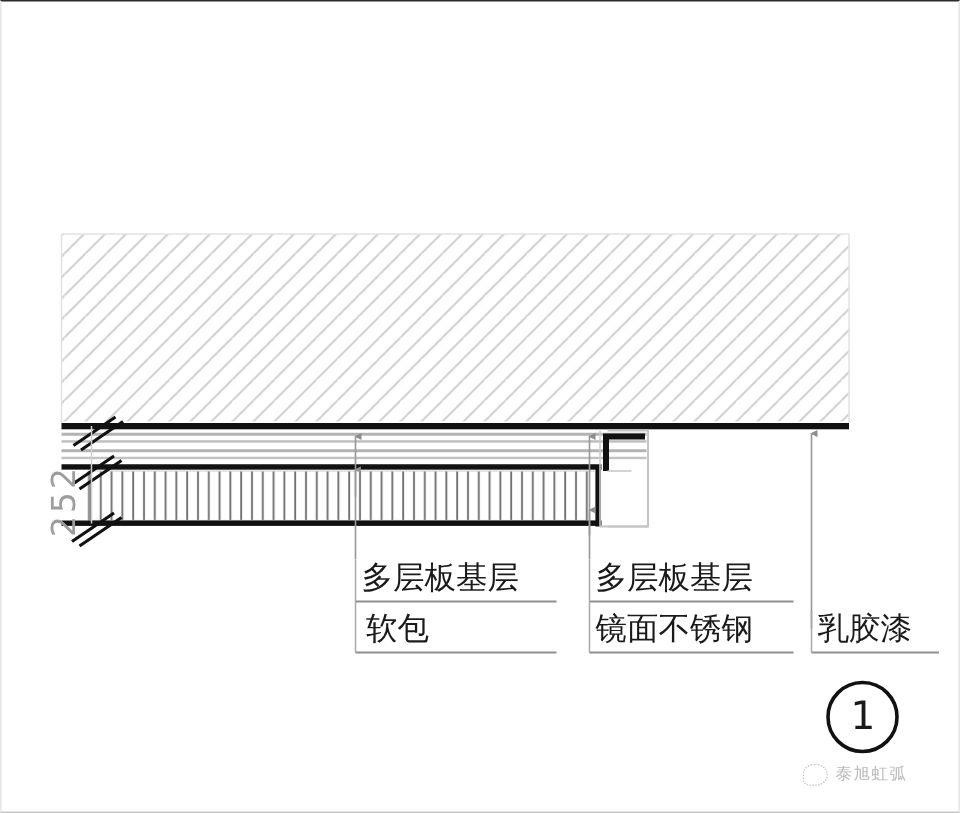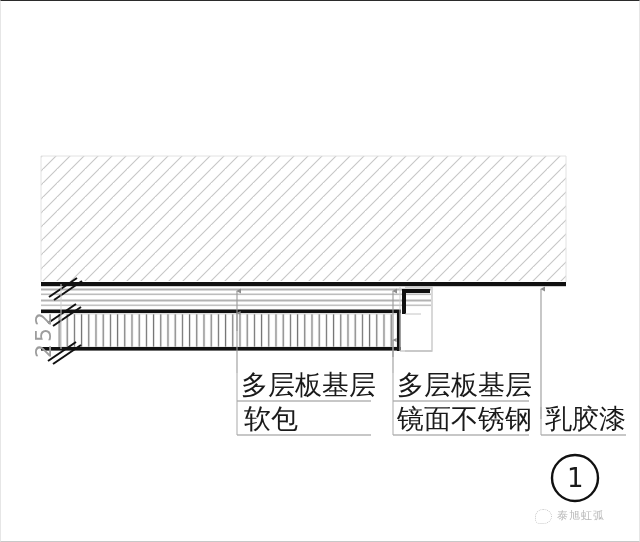--- a/index.html
+++ b/index.html
@@ -30,21 +30,21 @@
     height: 542px;
   }
   .lbl {
     position: absolute;
     font-family: "DejaVu Sans", "Liberation Sans", sans-serif;
     color: #1a1a1a;
     white-space: nowrap;
     letter-spacing: 0px;
   }
   .note-text {
-    font-size: 27px;
+    font-size: 21px;
     line-height: 26px;
   }
   .dim-text {
     font-size: 22px;
     color: #9d9d9d;
     transform: rotate(-90deg);
     transform-origin: left top;
     letter-spacing: 2px;
   }
   .callout-num {

